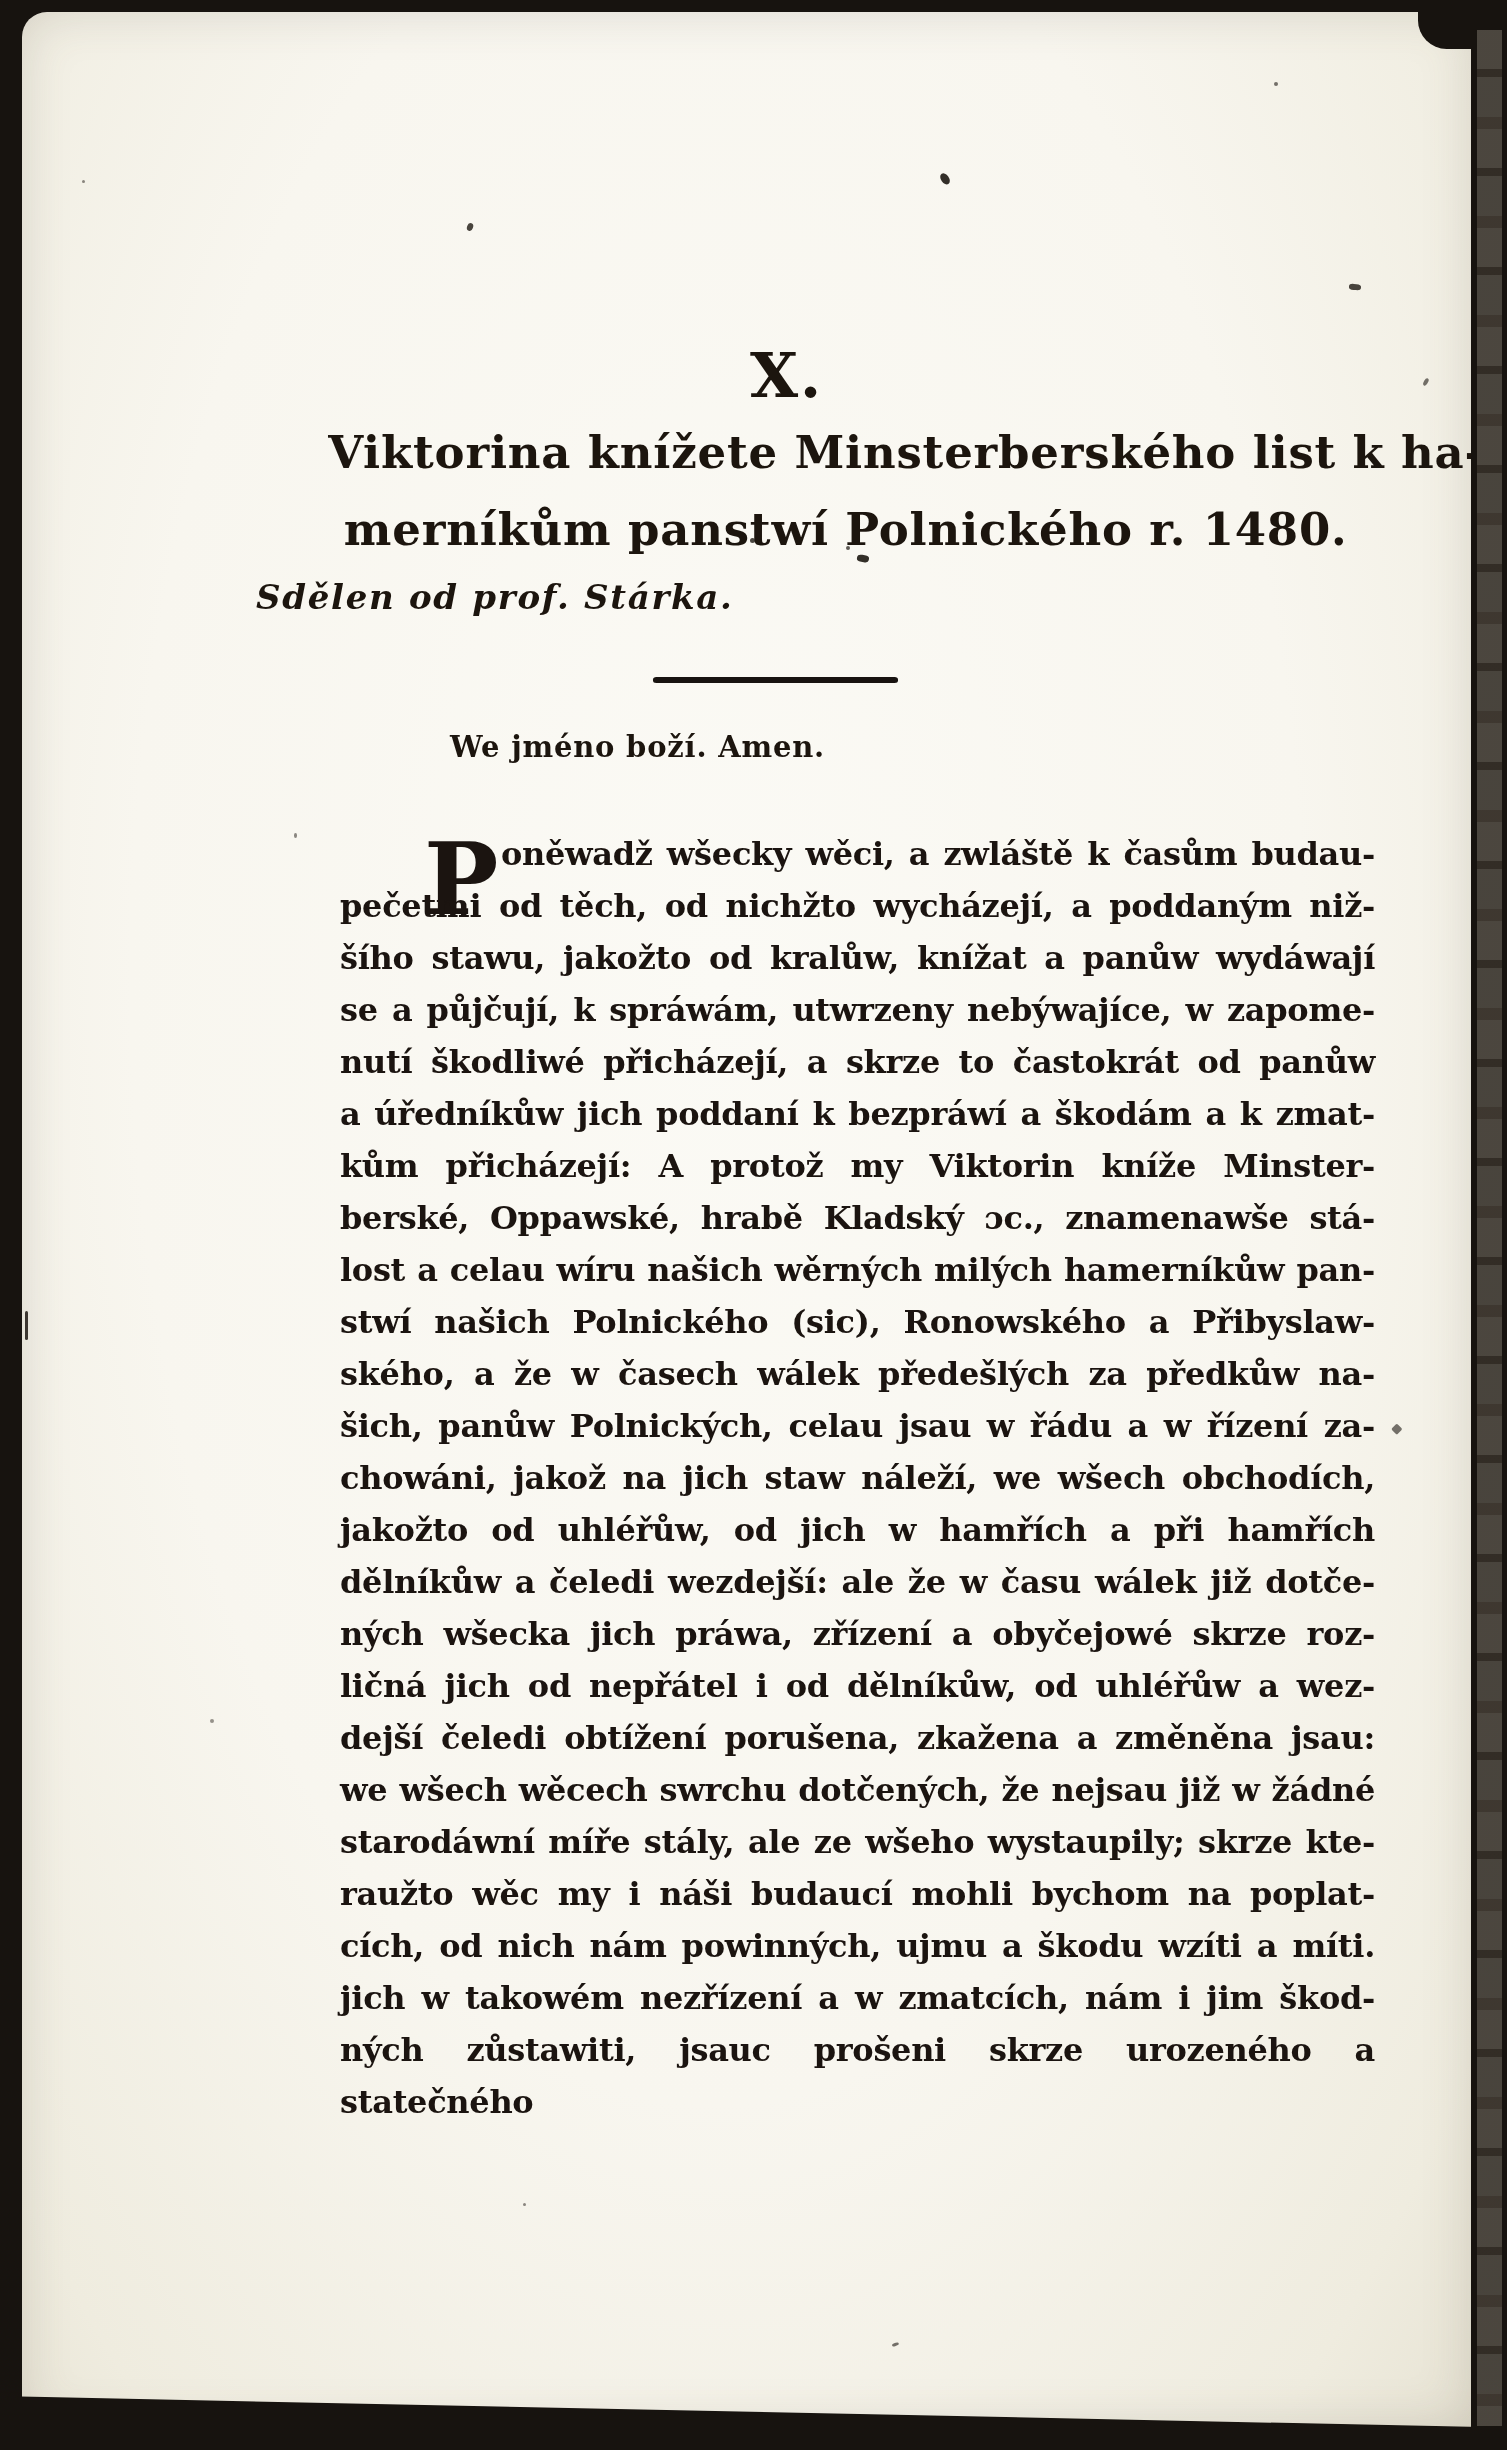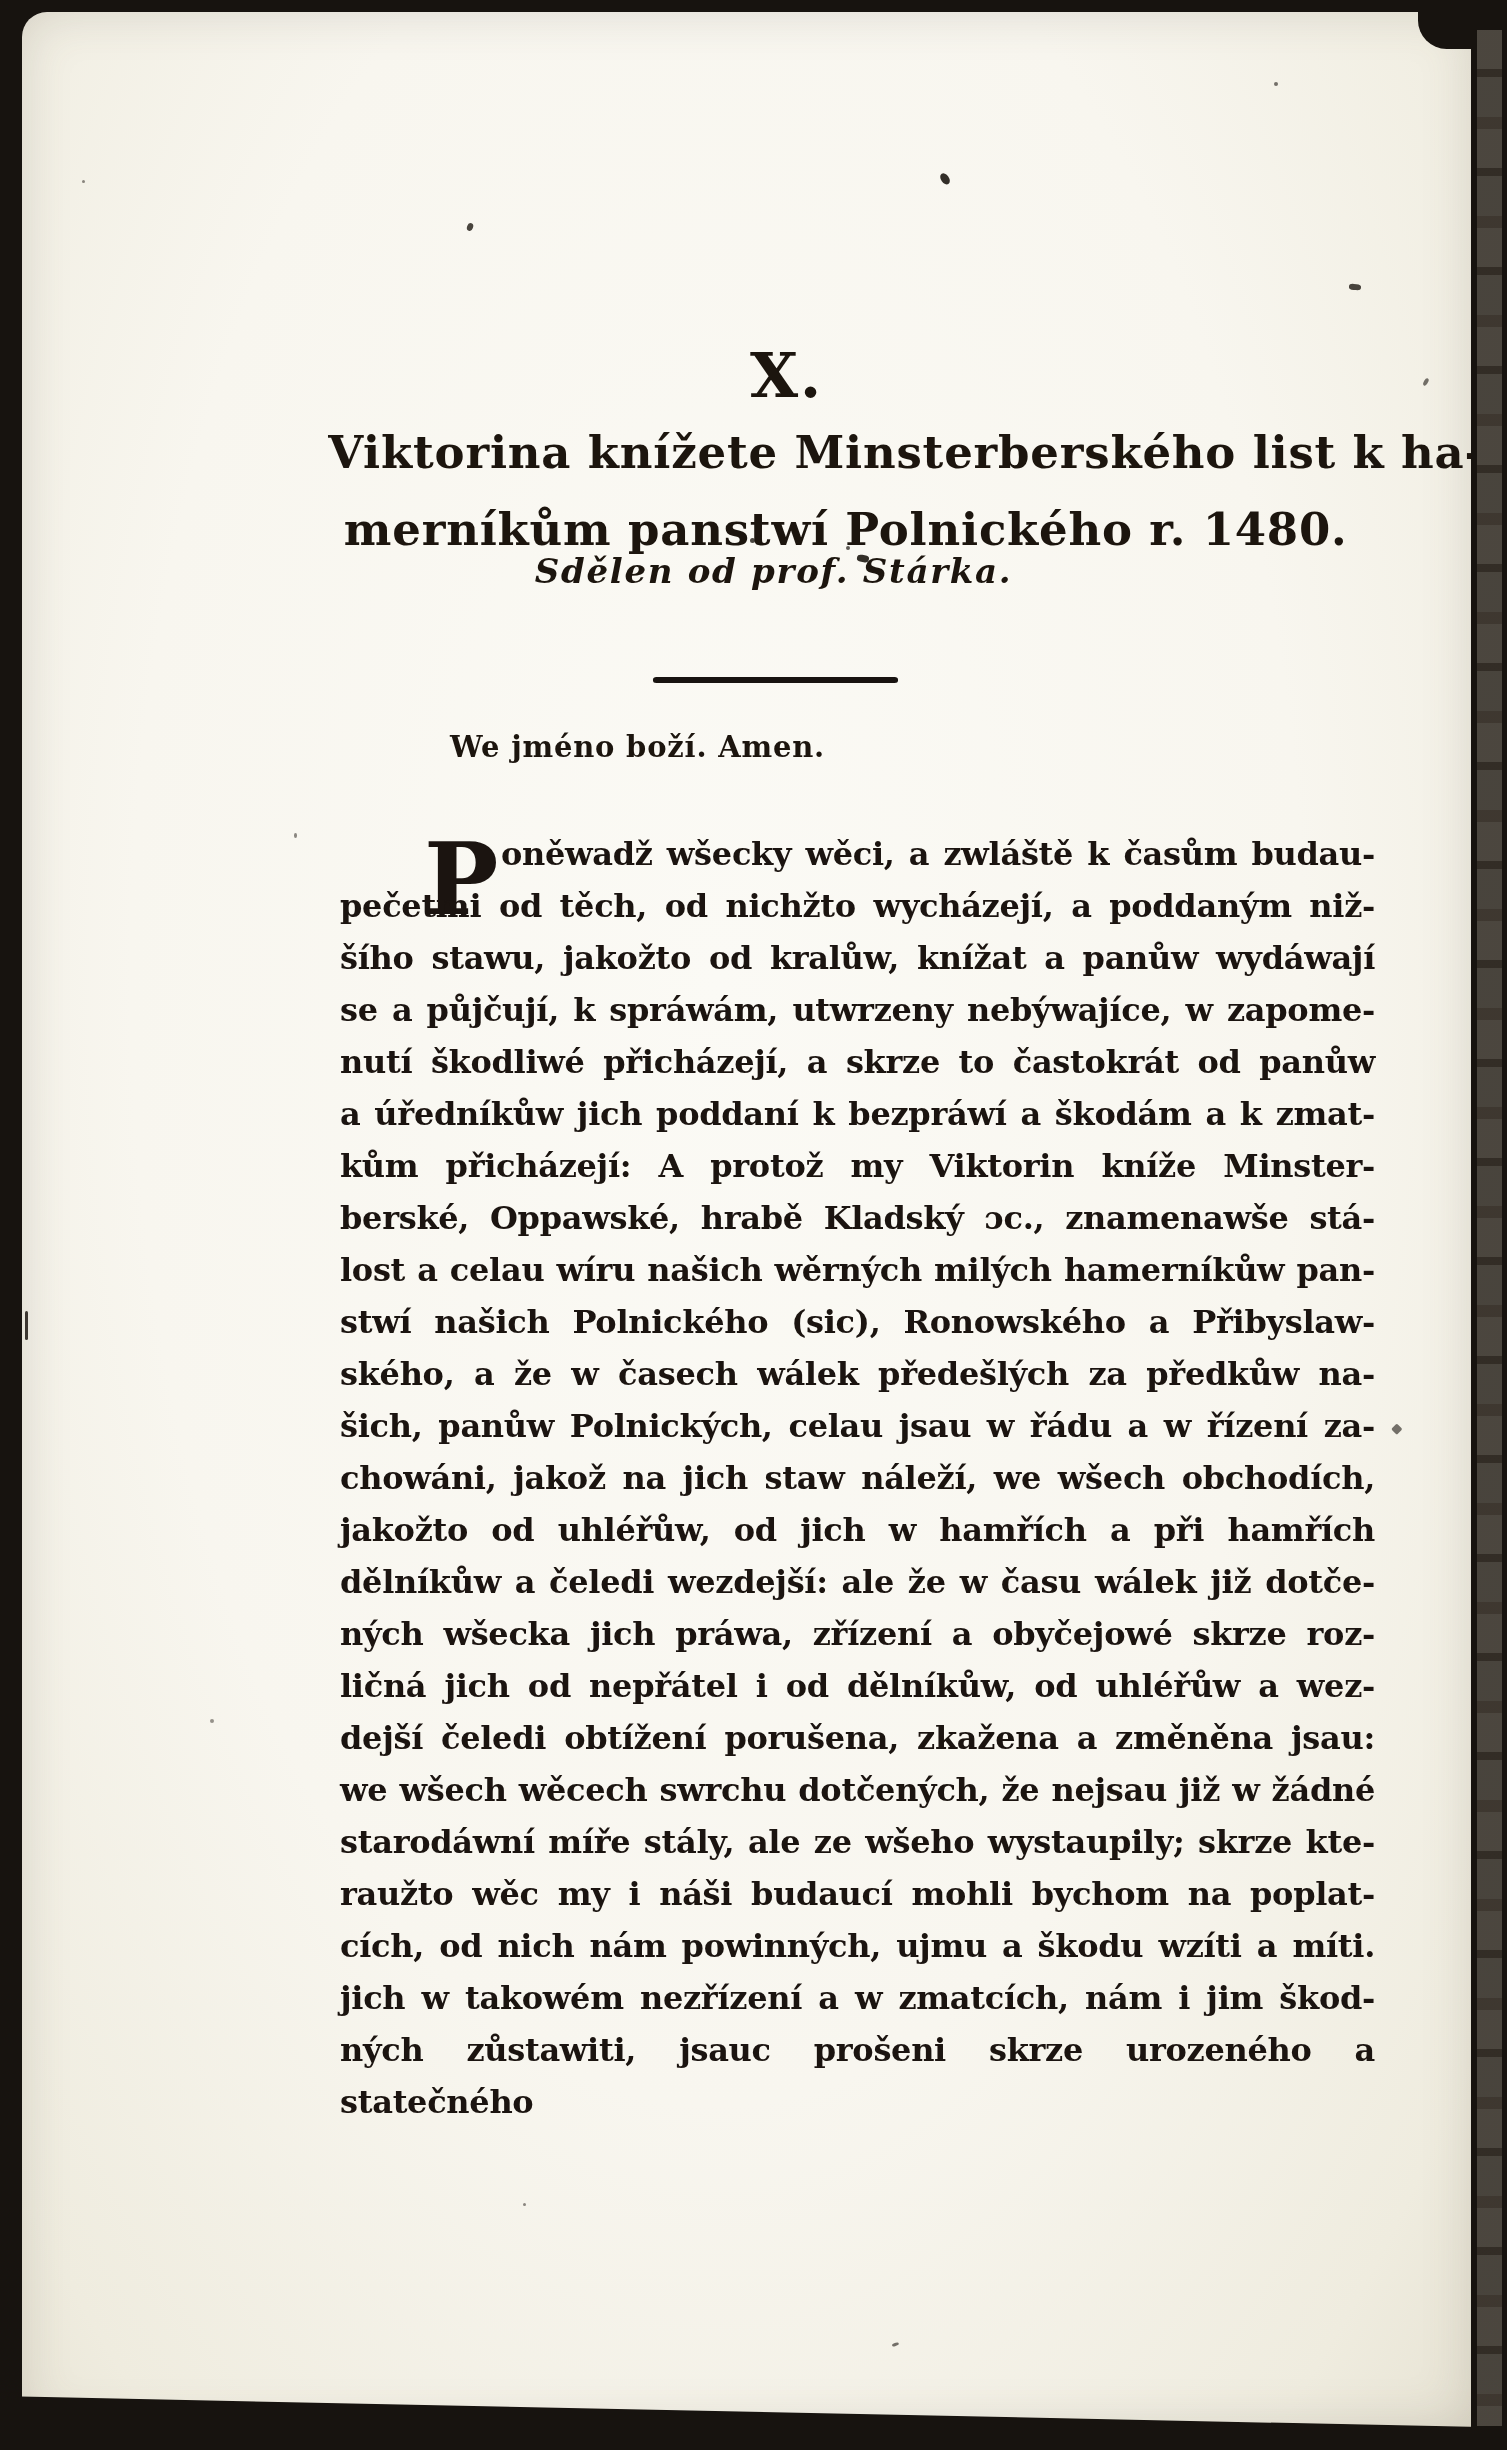--- a/index.html
+++ b/index.html
@@ -24,22 +24,22 @@
     text-align:center;transform:translateX(-71px);
     font-size:62px;font-weight:bold;line-height:1;letter-spacing:1.7px;
   }
   .title{
     position:absolute;left:318px;top:402px;width:1035px;
     text-align:center;transform:translateX(-11.8px);
     font-size:45px;font-weight:bold;line-height:77px;letter-spacing:0.8px;
     white-space:nowrap;
   }
   .subtitle{
-    position:absolute;left:318px;top:539px;width:1035px;
-    text-align:center;transform:translateX(-84px);
+    position:absolute;left:318px;top:565px;width:1035px;
+    transform:translateX(-84px);
     font-size:34px;font-style:italic;font-weight:bold;letter-spacing:1.7px;
   }
   .divider{
     position:absolute;left:631px;top:665px;width:245px;height:5.9px;
     background:#181310;border-radius:3.4px/2.5px;
   }
   .salutation{
     position:absolute;left:428px;top:718px;
     font-size:29px;font-weight:bold;letter-spacing:0.8px;
   }

